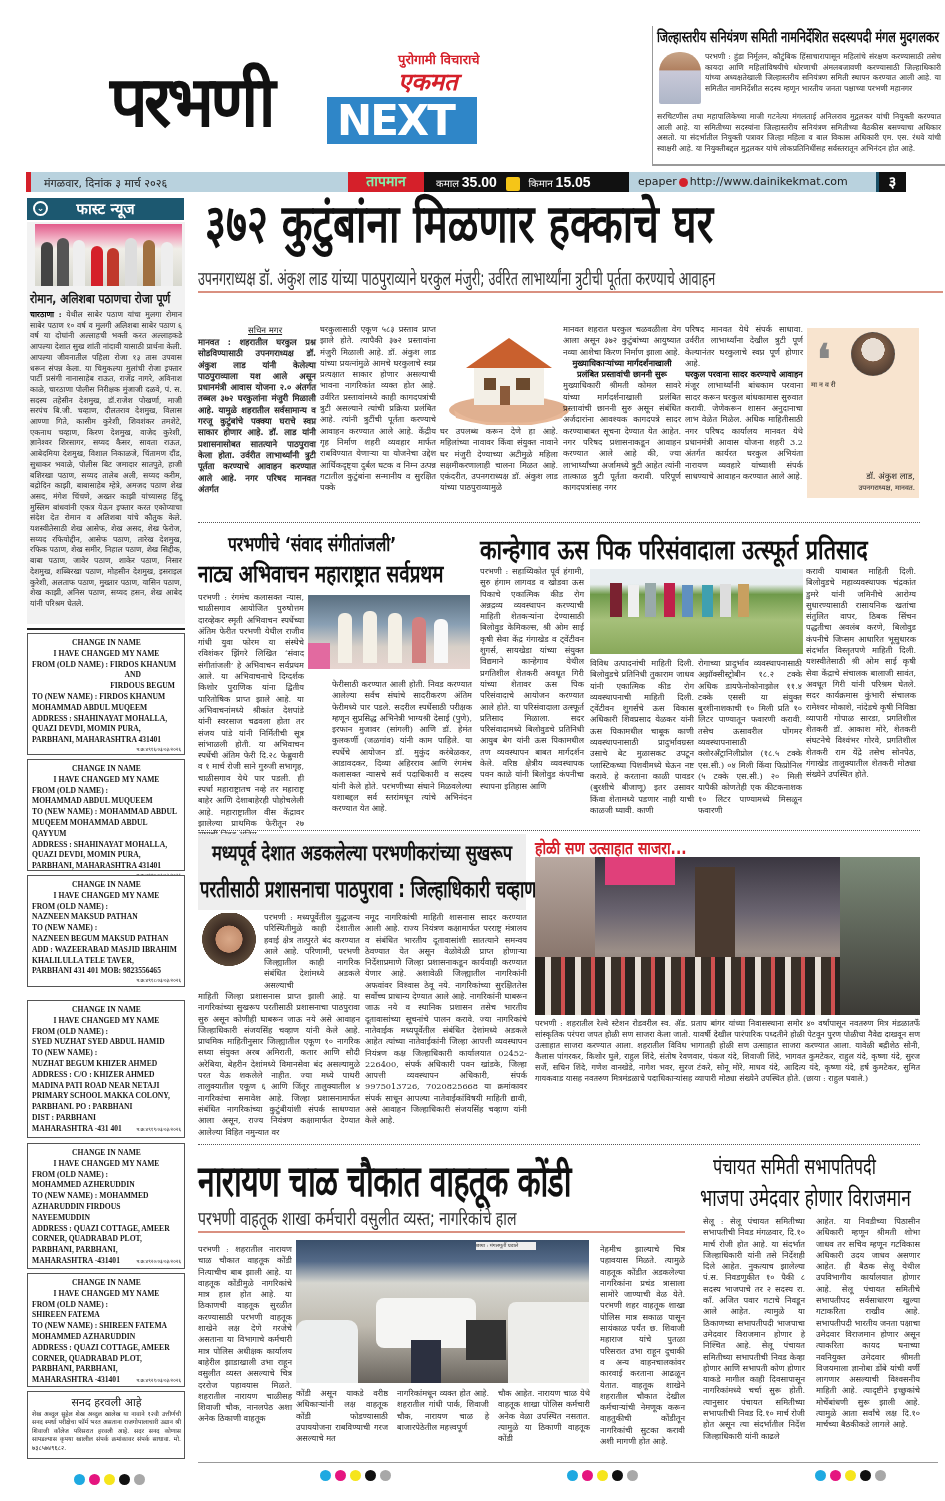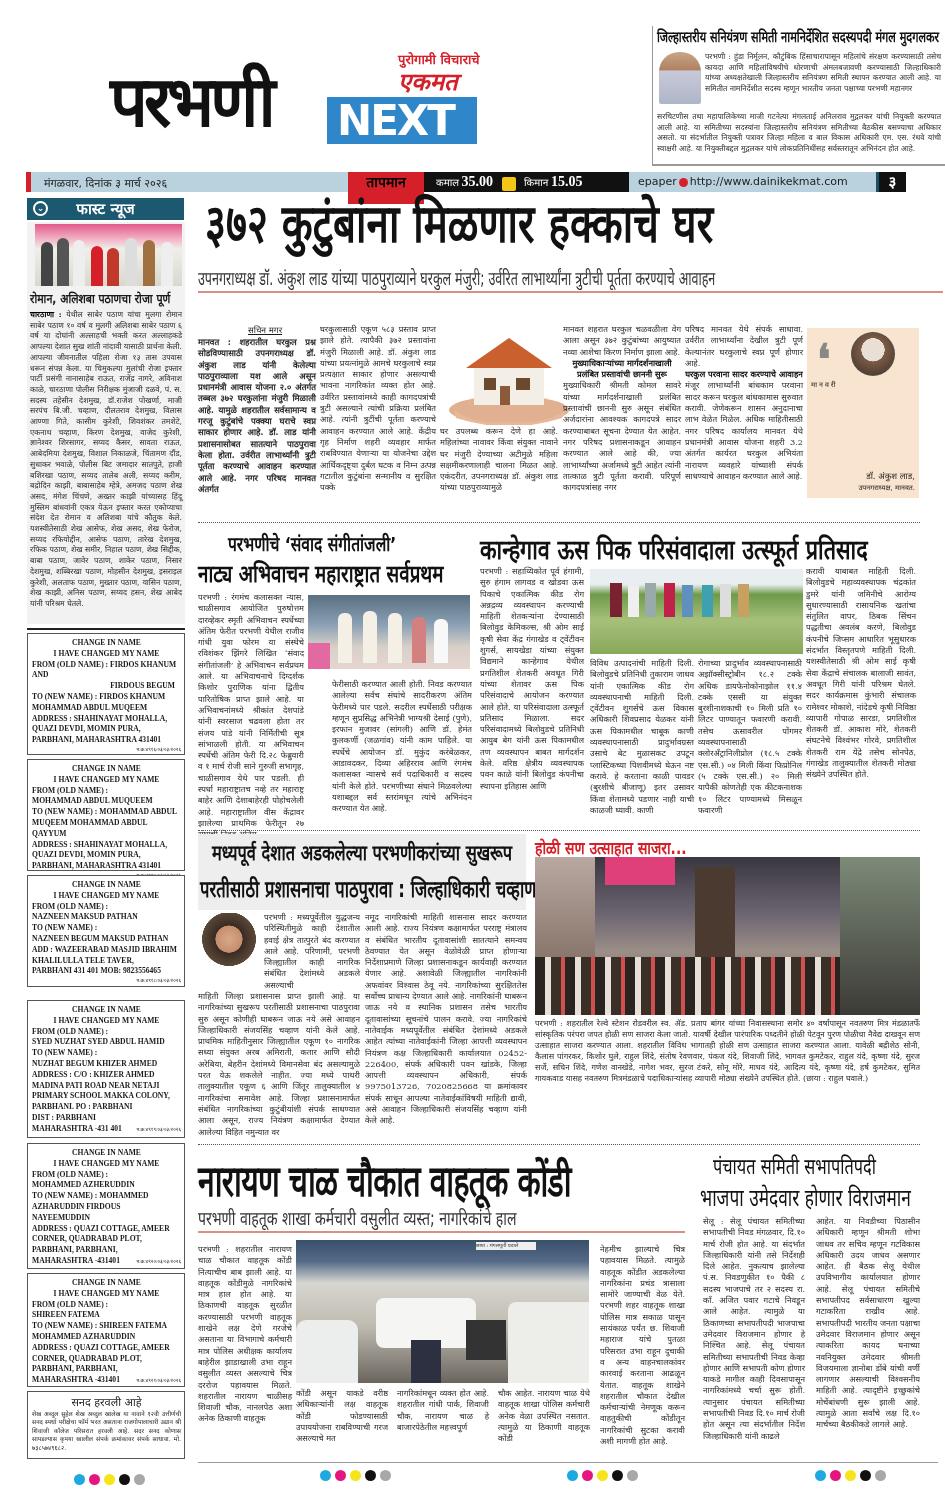--- a/index.html
+++ b/index.html
@@ -9,22 +9,22 @@
 .txt{font-size:8.2px;line-height:11.3px;text-align:justify;color:#2a2a2a;font-family:"DejaVu Serif",serif}
 .txt b{font-weight:bold;color:#000}
 
 .logo-parbhani{left:110px;top:62px;font-family:"DejaVu Sans",sans-serif;font-weight:900;font-size:70px;letter-spacing:-4px;color:#111;line-height:80px;transform:scaleX(0.95);transform-origin:left top}
 .logo-next{left:327px;top:97px;width:150px;height:47px;background:#2f86c8;color:#fff;font-family:"DejaVu Sans",sans-serif;font-weight:900;font-size:42px;line-height:47px;padding-left:10px;letter-spacing:-2px;overflow:hidden}
 .tag1{left:398px;top:50px;font-size:13px;color:#d5202a;font-weight:bold;font-family:"DejaVu Sans",sans-serif}
 .tag2{left:398px;top:64px;font-size:24px;color:#d5202a;font-weight:bold;font-style:italic;font-family:"DejaVu Serif",serif}
 .datebar{left:26px;top:172px;width:880px;height:20px;background:#b9d2de}
 .datebar .redtick{position:absolute;left:0;top:0;width:5px;height:20px;background:#d5202a}
 .datebar .date{position:absolute;left:18px;top:3px;font-size:11px;font-family:"DejaVu Sans",sans-serif;color:#222}
-.temp-label{position:absolute;left:322px;top:0;width:76px;height:32px;background:#d5202a;color:#000000;font-size:14px;font-weight:bold;text-align:center;line-height:20px;font-family:Liberation Sans, sans-serif}
-.temp-box{position:absolute;left:398px;top:0;width:205px;height:20px;background:#111;color:#fff;font-family:Liberation Serif, serif;font-size:10px;line-height:20px;padding-left:12px;white-space:nowrap}
+.temp-label{position:absolute;left:322px;top:0;width:76px;height:20px;background:#d5202a;color:#86efac;font-size:14px;font-weight:bold;text-align:center;line-height:20px;font-family:Liberation Mono, monospace}
+.temp-box{position:absolute;left:398px;top:0;width:205px;height:20px;background:#111;color:#fff;font-family:Liberation Sans, sans-serif;font-size:10px;line-height:20px;padding-left:12px;white-space:nowrap}
 .temp-box b{font-size:14px}
 .sun{display:inline-block;width:14px;height:14px;background:#f5c518;border-radius:2px;vertical-align:middle;margin:0 6px}
 .epaper{position:absolute;left:612px;top:3px;font-size:11px;font-family:"DejaVu Sans",sans-serif;color:#222}
 .epaper .dot{display:inline-block;width:9px;height:9px;border-radius:50%;background:#d5202a;vertical-align:middle;margin:0 2px}
 .pageno{position:absolute;right:0;top:0;width:30px;height:20px;background:#111;color:#fff;font-size:15px;text-align:center;line-height:20px;font-weight:bold;border-left:3px solid #1a4f66}
 
 .topbox{left:652px;top:26px;width:293px;height:140px;border-left:1px solid #999;border-bottom:2px solid #999}
 .topbox h3{position:absolute;left:4px;top:0;font-size:15px;font-weight:bold;font-family:"DejaVu Sans",sans-serif;white-space:nowrap;transform:scaleX(0.74);transform-origin:left top;color:#111}
 .portrait{position:absolute;left:6px;top:26px;width:42px;height:52px;background:linear-gradient(#c8a588 0,#b08060 35%,#c9c9d8 36%,#aeb6c8 100%);border-radius:20px 20px 2px 2px}
 .topbox .txt{position:absolute;font-size:7.6px;line-height:10.6px}
@@ -100,21 +100,21 @@
   <div class="p" style="left:126px;height:44px;background:#eee"></div>
 </div>
 <div class="abs fast-title">रोमान, अलिशबा पठाणचा रोजा पूर्ण</div>
 <div class="abs txt fast-body"><b>चारठाणा :</b> <span>येथील साबेर पठाण यांचा मुलगा रोमान साबेर पठाण १० वर्ष व मुलगी अलिशबा साबेर पठाण ६ वर्ष या दोघांनी अल्लाहची भक्ती करत अल्लाहकडे आपल्या देशात सुख शांती नांदावी यासाठी प्रार्थना केली. आपल्या जीवनातील पहिला रोजा १३ तास उपवास धरून संपन्न केला. या चिमुकल्या मुलांची रोजा इफ्तार पार्टी प्रसंगी नानासाहेब राऊत, राजेंद्र नागरे, अविनाश काळे, चारठाणा पोलीस निरीक्षक मुंजाजी दळवे, पं. स. सदस्य तहेसीन देशमुख, डॉ.राजेश पोखर्णा, माजी सरपंच बि.जी. चव्हाण, दौलतराव देशमुख, विलास आण्णा गिते, कासीम कुरेशी, शिवशंकर तमशेटे, एकनाथ चव्हाण, किरण देशमुख, वाजेद कुरेशी, ज्ञानेश्वर शिरसागर, सय्यद कैसर, सावता राऊत, आबेदमिया देशमुख, विशाल निकाळजे, चिंतामण दौंड, सुधाकर भवाळे, पोलीस बिट जमादार सातपुते, हाजी बशिरखा पठाण, सय्यद तालेब अली, सय्यद करीम, बद्रोदिन काझी, बाबासाहेब म्हेत्रे, अमजद पठाण शेख असद, मंगेश चिंचणे, अख्तर काझी यांच्यासह हिंदू मुस्लिम बांधवांनी एकत्र येऊन इफ्तार करत एकोप्याचा संदेश देत रोमान व अलिशबा यांचे कौतुक केले. यशस्वीतेसाठी शेख आसेफ, शेख असद, शेख फेरोज, सय्यद रफियोद्दीन, आसेफ पठाण, तारेख देशमुख, रफिक पठाण, शेख समीर, निहाल पठाण, शेख सिद्दीक, बाबा पठाण, जावेर पठाण, शाकेर पठाण, निसार देशमुख, शब्बिरखा पठाण, मोहसीन देशमुख, इसराइल कुरेशी, अलताफ पठाण, मुख्तार पठाण, यासिन पठाण, शेख काझी, अनिस पठाण, सय्यद हसन, शेख आबेद यांनी परिश्रम घेतले.</span></div>
 <div class="abs" style="left:27px;top:628px;width:158px;height:2px;background:#222"></div>
 
 <div class="abs notice" style="top:633px;height:122px">
   <div class="c">CHANGE IN NAME</div>
   <div class="c">I HAVE CHANGED MY NAME</div>
   <div>FROM (OLD NAME) : FIRDOS  KHANUM</div>
-  <div style="padding-right:40px">AND</div>
+  <div style="text-align:right;padding-right:40px">AND</div>
   <div style="text-align:right;padding-right:6px">FIRDOUS BEGUM</div>
   <div>TO (NEW NAME) : FIRDOS  KHANUM</div>
   <div>MOHAMMAD  ABDUL  MUQEEM</div>
   <div>ADDRESS : SHAHINAYAT  MOHALLA,</div>
   <div>QUAZI  DEVDI, MOMIN  PURA,</div>
   <div>PARBHANI, MAHARASHTRA 431401</div>
   <div class="ref">प.क्र.४९१६/०३/०३/२०२६</div>
 </div>
 <div class="abs notice" style="top:759px;height:112px">
   <div class="c">CHANGE IN NAME</div>

